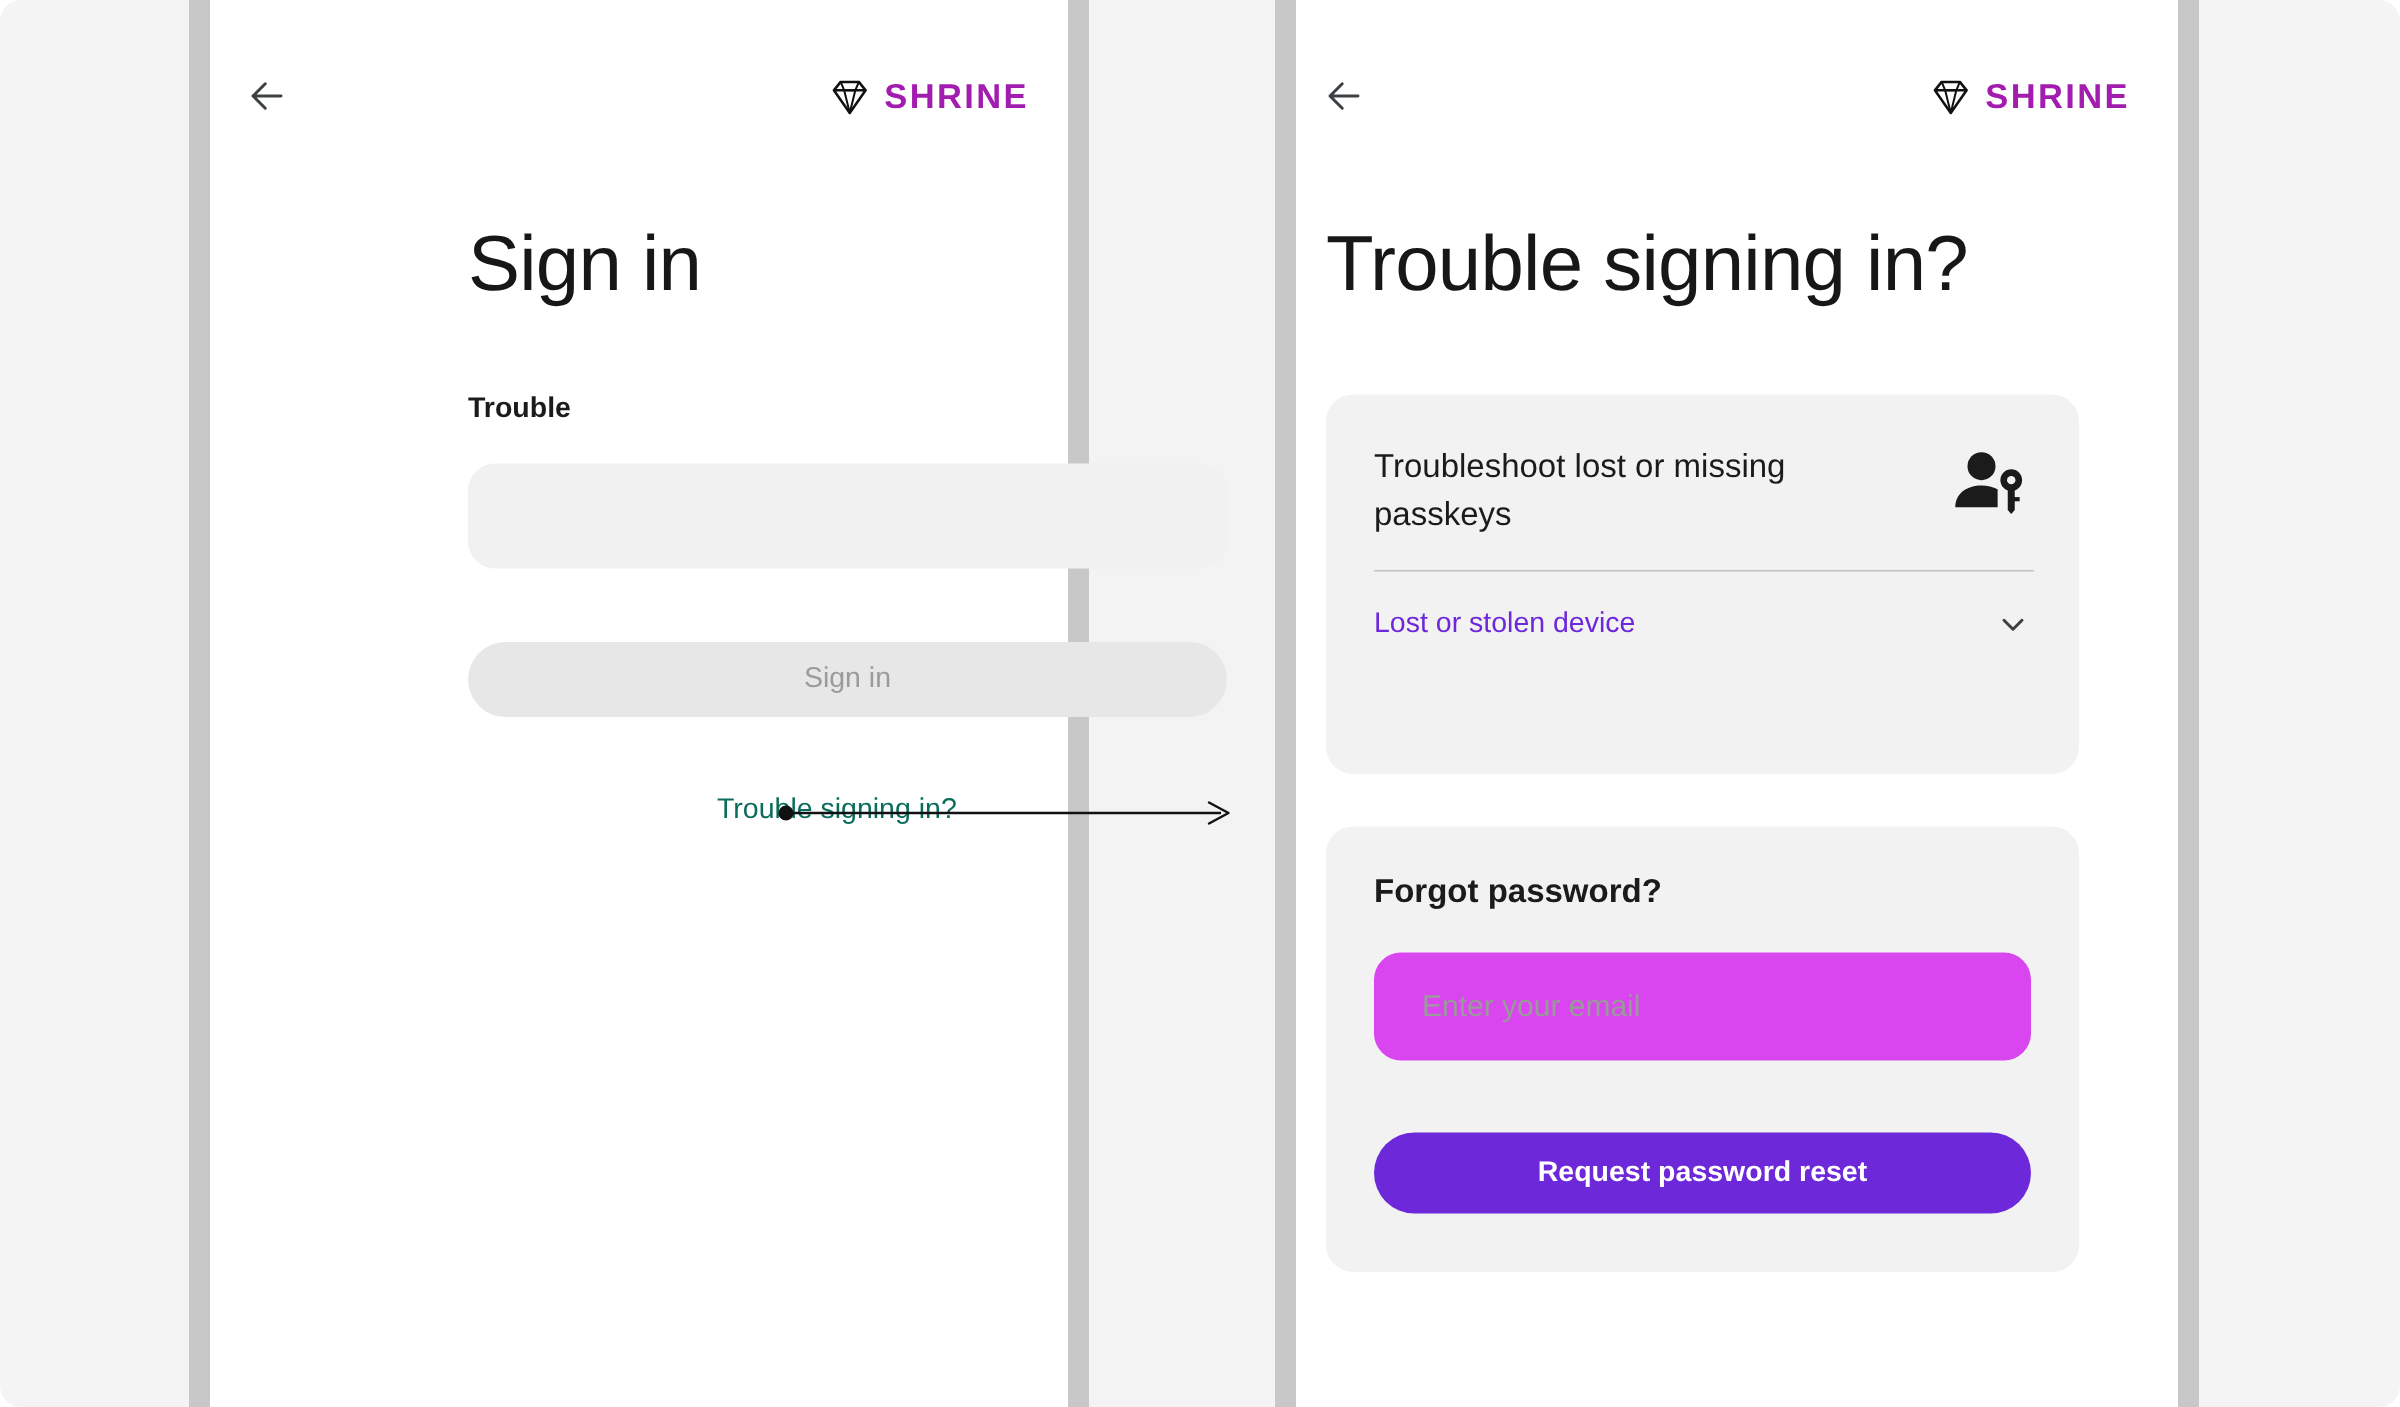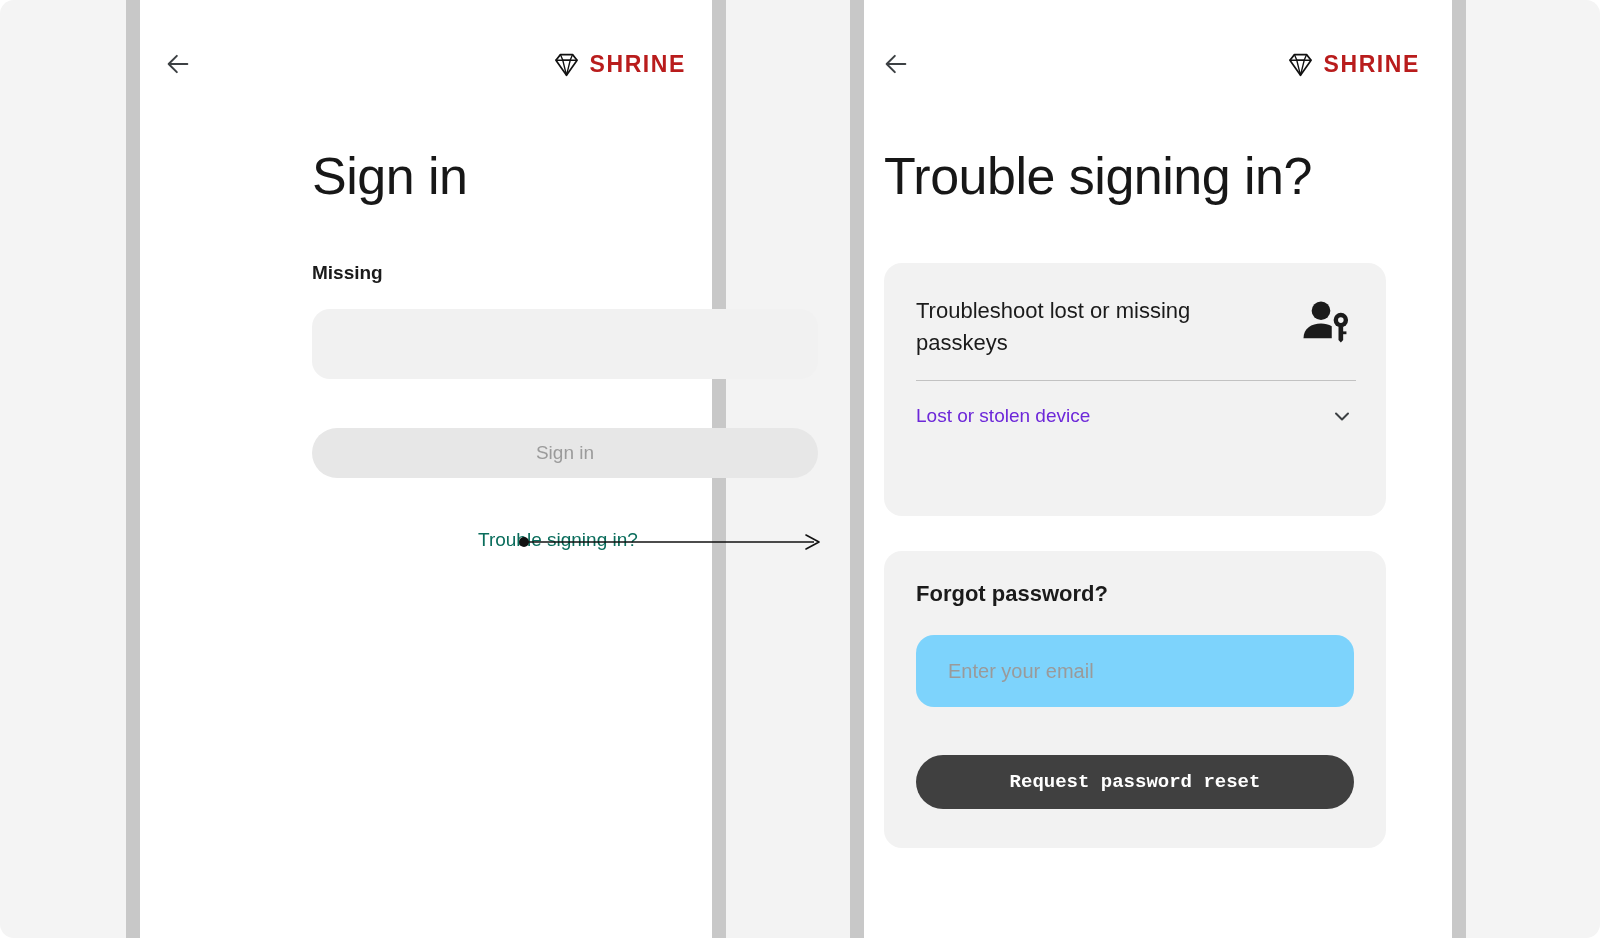--- a/index.html
+++ b/index.html
@@ -38,21 +38,21 @@
     display: flex; align-items: center; justify-content: space-between;
   }
   .back-btn {
     width: 44px; height: 44px;
     display: flex; align-items: center; justify-content: center;
     cursor: pointer;
   }
   .brand { display: flex; align-items: center; gap: 9px; }
   .brand-name {
     font-size: 23px; font-weight: 700; letter-spacing: 1.6px;
-    color: #b91c1c;
+    color: #a21caf;
   }
 
   
   .page-title {
     position: absolute; font-weight: 400; color: #171717;
     letter-spacing: -0.5px;
   }
   #title-left { left: 172px; top: 146px; font-size: 52px; }
   #title-right { left: 884px; top: 146px; font-size: 52px; }
 
@@ -114,30 +114,30 @@
   #acc-0 { margin-top: 12px; }
   .accordion-label { font-size: 19px; color: #6d28d9; }
 
   .card2-title {
     padding: 30px 0 0 32px;
     font-size: 22px; font-weight: 700; color: #1b1b1b;
   }
   .email-input {
     position: absolute; left: 32px; top: 84px;
     width: 438px; height: 72px;
-    background: #7dd3fc; border: none; border-radius: 18px;
+    background: #d946ef; border: none; border-radius: 18px;
     font-family: "Liberation Sans", sans-serif; font-size: 20px;
     color: #1b1b1b; padding: 0 32px; outline: none;
   }
   .email-input::placeholder { color: #9a9a9a; }
   .reset-btn {
     position: absolute; left: 32px; top: 204px;
     width: 438px; height: 54px;
-    background: #404040; border: none; border-radius: 28px;
-    font-family: Liberation Mono, monospace;
+    background: #6d28d9; border: none; border-radius: 28px;
+    font-family: Liberation Sans, sans-serif;
     font-size: 19px; font-weight: 700; color: #ffffff; cursor: pointer;
   }
 </style>
 </head>
 <body>
 
 <div class="stage">
 
   <div class="frame-edge" id="edge-l1"></div>
   <div class="frame-edge" id="edge-l2"></div>
@@ -159,21 +159,21 @@
           <path d="M2.6 8.2 6.6 3.2h10.8l4 5" fill="none" stroke="#111" stroke-width="1.5" stroke-linejoin="round"></path>
           <path d="M6.6 3.2 8.7 8.2 12 21.6 15.3 8.2 17.4 3.2" fill="none" stroke="#111" stroke-width="1.2"></path>
           <path d="M8.7 8.2h6.6" fill="none" stroke="#111" stroke-width="1.2"></path>
         </svg>
         <span class="brand-name">SHRINE</span>
       </div>
     </div>
 
     <div class="page-title" id="title-left">Sign in</div>
 
-    <div class="field-label">Missing</div>
+    <div class="field-label">Trouble</div>
     <input class="text-input" id="username-input" type="text" placeholder="" style="">
 
     <button class="signin-btn">Sign in</button>
 
     <div class="trouble-link">Trouble signing in?</div>
   </div>
 
   <svg id="annotation" width="320" height="36">
     <circle cx="8" cy="18" r="5" fill="#111"></circle>
     <line x1="10" y1="18" x2="298" y2="18" stroke="#111" stroke-width="1.6"></line>

